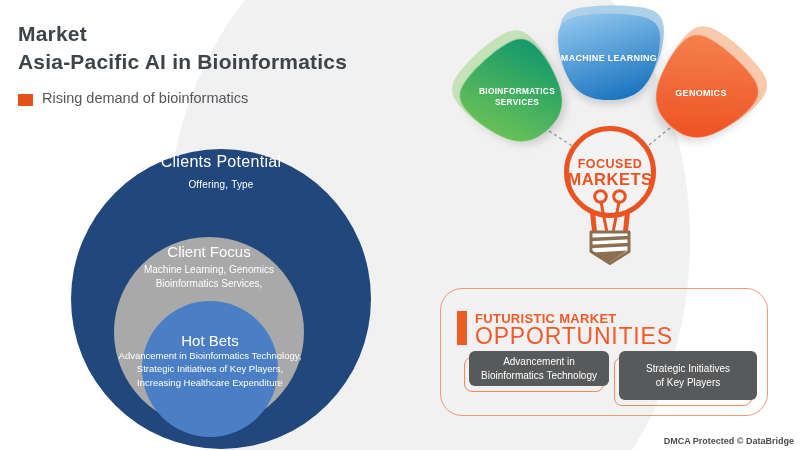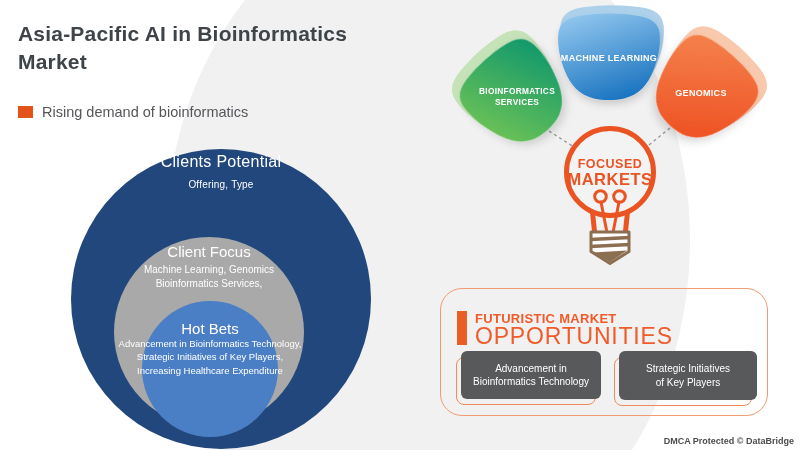--- a/index.html
+++ b/index.html
@@ -11,74 +11,74 @@
   }
   
   .bg-ellipse{
     position:absolute;left:166px;top:-95px;width:524px;height:670px;
     border-radius:50%;background:#f1f1f2;
   }
   
   .header{position:absolute;left:18px;top:20px;width:400px;}
   .title{margin:0;font-size:21px;line-height:28px;font-weight:bold;color:#3f4449;letter-spacing:.2px;}
   .title span{display:block;}
-  .subtitle-row{display:flex;align-items:center;margin-top:28px;}
+  .subtitle-row{display:flex;align-items:flex-end;margin-top:14px;}
   .subtitle-marker{width:15px;height:12px;background:#e4521b;margin-right:9px;}
   .subtitle-text{font-size:14.5px;color:#55565a;}
   
   .circle{position:absolute;border-radius:50%;}
   .circle-outer{left:71px;top:149px;width:300px;height:300px;background:#21477c;}
   .circle-middle{left:114px;top:237px;width:190px;height:190px;background:#a9a9a9;}
   .circle-inner{left:142px;top:301px;width:136px;height:136px;background:#4b7fc5;}
   .venn-label{position:absolute;text-align:center;color:#ffffff;z-index:5;}
   .venn-outer-label{left:86px;top:153px;width:270px;}
   .venn-middle-label{left:99px;top:243px;width:220px;}
-  .venn-inner-label{left:112px;top:320px;width:196px;}
+  .venn-inner-label{left:112px;top:332px;width:196px;}
   .venn-title{font-size:16px;font-weight:500;letter-spacing:.3px;}
   .venn-title-mid{font-size:15px;font-weight:500;}
   .venn-title-inner{font-size:15px;font-weight:500;}
   .venn-sub{font-size:10px;margin-top:8px;letter-spacing:.2px;}
   .venn-lines{font-size:10px;line-height:1.35;margin-top:3px;}
   .venn-lines-inner{font-size:9.5px;line-height:1.4;text-align:center;}
   
   .markets-svg{position:absolute;left:440px;top:0;width:330px;height:285px;}
   
   .opps-panel{
     position:absolute;left:440px;top:288px;width:328px;height:128px;
     border:1.5px solid #f29b73;border-radius:22px;box-sizing:border-box;
   }
   .opps-heading{position:absolute;left:16px;top:22px;display:flex;}
   .opps-bar{width:10px;height:34px;background:#ea5e25;margin-right:8px;}
   .opps-heading-text{color:#f15a29;}
   .opps-h1{font-size:13px;font-weight:bold;line-height:15px;letter-spacing:.3px;}
   .opps-h2{font-size:23px;font-weight:400;line-height:21px;letter-spacing:.8px;}
   .opps-card{position:absolute;top:62px;}
-  .opps-card-1{left:20px;width:140px;height:48px;}
+  .opps-card-1{left:28px;width:140px;height:35px;}
   .opps-card-2{left:178px;width:138px;height:49px;}
   .card-outline{
     position:absolute;left:-5px;top:6px;width:100%;height:100%;
     border:1.5px solid #f08a5f;border-radius:8px;box-sizing:border-box;
   }
   .card-face{
     position:relative;z-index:1;width:100%;height:100%;background:#58595b;border-radius:6px;
     display:flex;flex-direction:column;align-items:center;justify-content:center;
     color:#ffffff;font-size:10px;line-height:1.32;font-weight:500;text-align:center;
   }
   
   .dmca{position:absolute;right:6px;bottom:4px;font-size:9px;font-weight:600;color:#4d4d4f;}
 </style>
 </head>
 <body>
 
 <div class="bg-ellipse"></div>
 
 <div class="header">
   <h1 class="title">
+    <span>Market</span>
     <span>Asia-Pacific AI in Bioinformatics</span>
-    <span>Market</span>
   </h1>
   <div class="subtitle-row">
     <div class="subtitle-marker"></div>
     <div class="subtitle-text">Rising demand of bioinformatics</div>
   </div>
 </div>
 
 <div>
   <div class="circle circle-outer"></div>
   <div class="circle circle-middle"></div>

